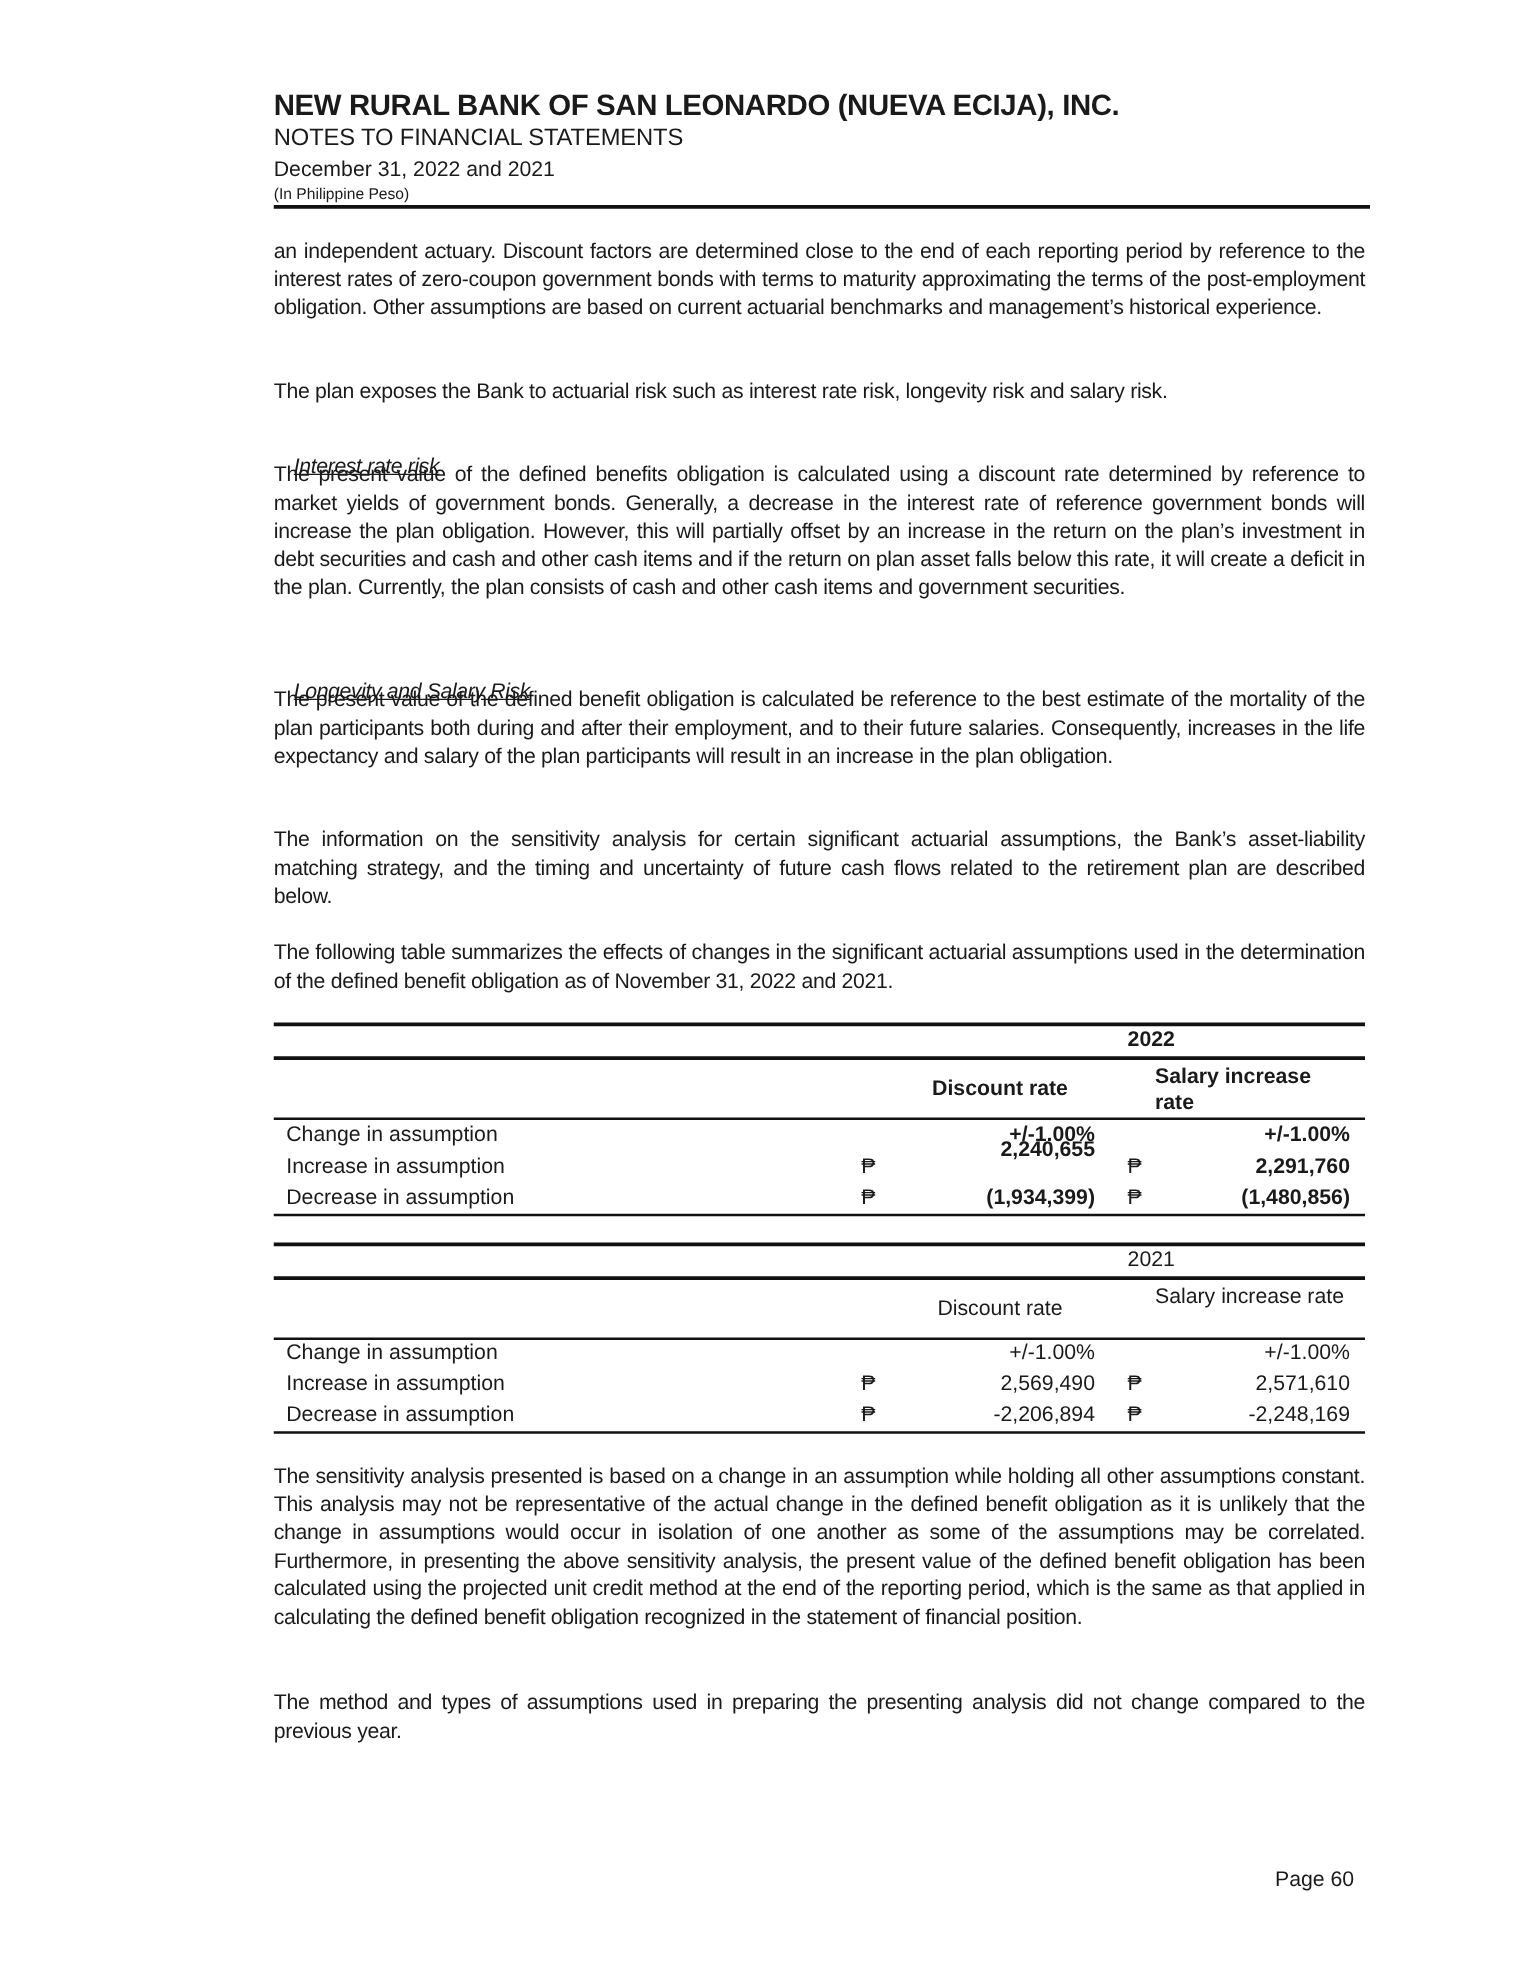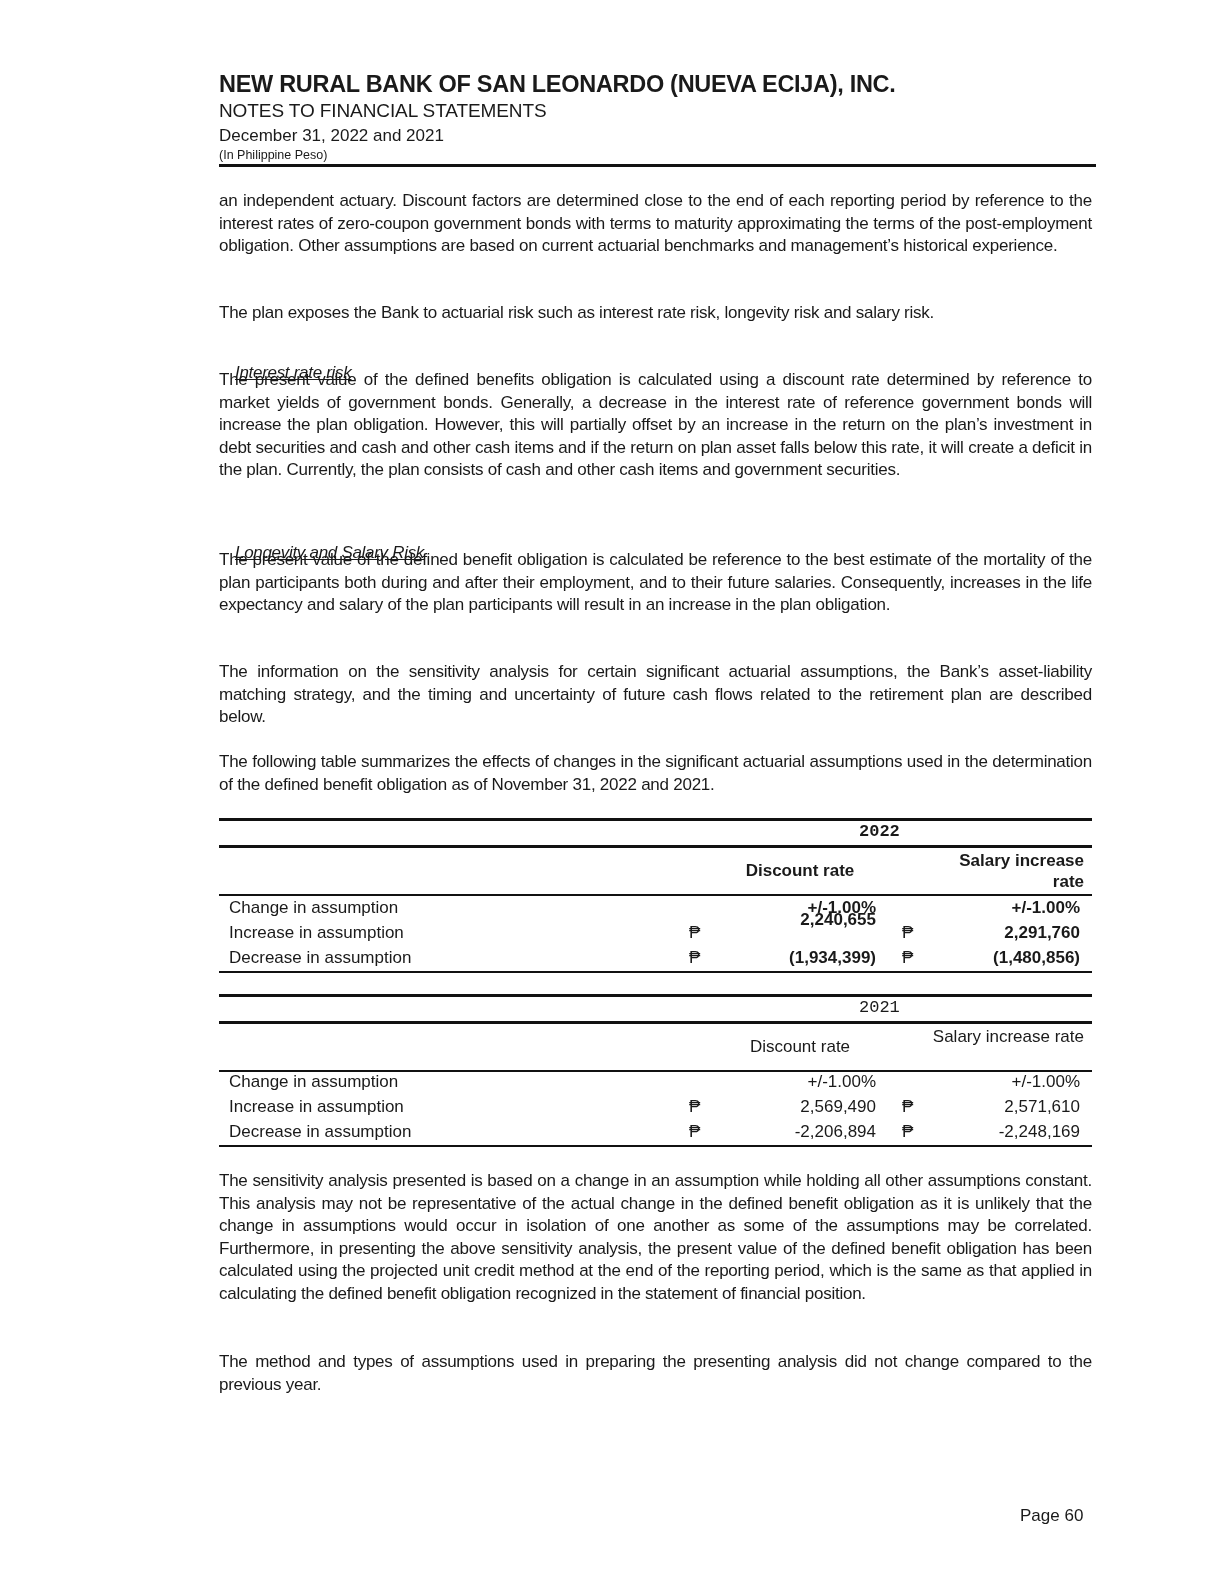--- a/index.html
+++ b/index.html
@@ -18,25 +18,25 @@
   .rule-thick { position: absolute; left: 0; width: 873px; height: 2.5px; background: #111; }
   .rule-thin { position: absolute; left: 0; width: 873px; height: 1.5px; background: #111; }
   .cell { position: absolute; white-space: nowrap; }
   .lbl { left: 10px; }
   .r-cur1 { left: 470px; }
   .r-val1 { right: 216px; text-align: right; }
   .r-cur2 { left: 683px; }
   .r-val2 { right: 12px; text-align: right; }
   .t2022 .num, .t2022 .hdr { font-weight: bold; }
   .peso { font-size: 17px; }
-  .year { left: 640px; width: 44px; text-align: left; font-family: Liberation Mono, monospace; }
+  .year { left: 680px; width: 44px; text-align: center; }
   .col-hdr1 { left: 506px; width: 150px; text-align: center; }
-  .col-hdr2 { left: 705px; width: 160px; text-align: right; line-height: 21px; }
+  .col-hdr2 { left: 705px; width: 160px; text-align: left; line-height: 21px; }
 
-  .page-num { position: absolute; top: 1494px; left: 1020px; font-size: 17px; white-space: nowrap; margin-top: 12px; }
+  .page-num { position: absolute; top: 1494px; left: 1020px; font-size: 17px; white-space: nowrap; }
 </style>
 </head>
 <body>
 
 <div class="page">
 
   <div class="hdr-company">NEW RURAL BANK OF SAN LEONARDO (NUEVA ECIJA), INC.</div>
   <div class="hdr-notes">NOTES TO FINANCIAL STATEMENTS</div>
   <div class="hdr-date">December 31, 2022 and 2021</div>
   <div class="hdr-unit">(In Philippine Peso)</div>

